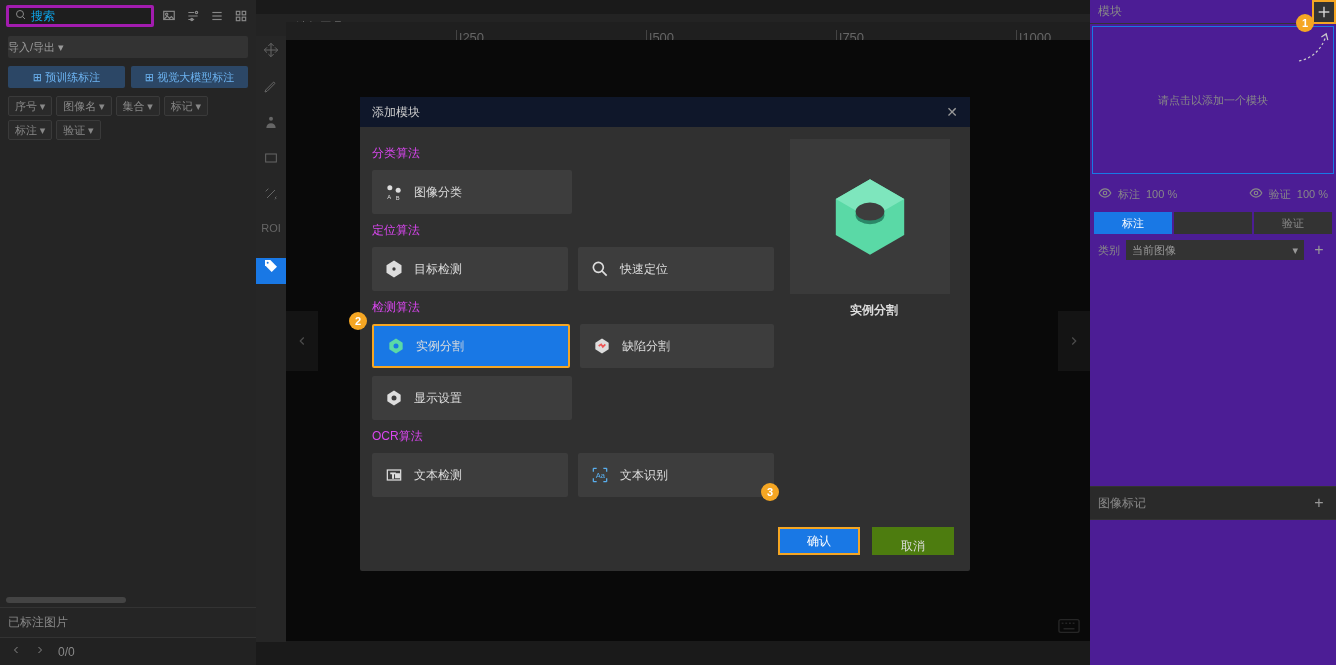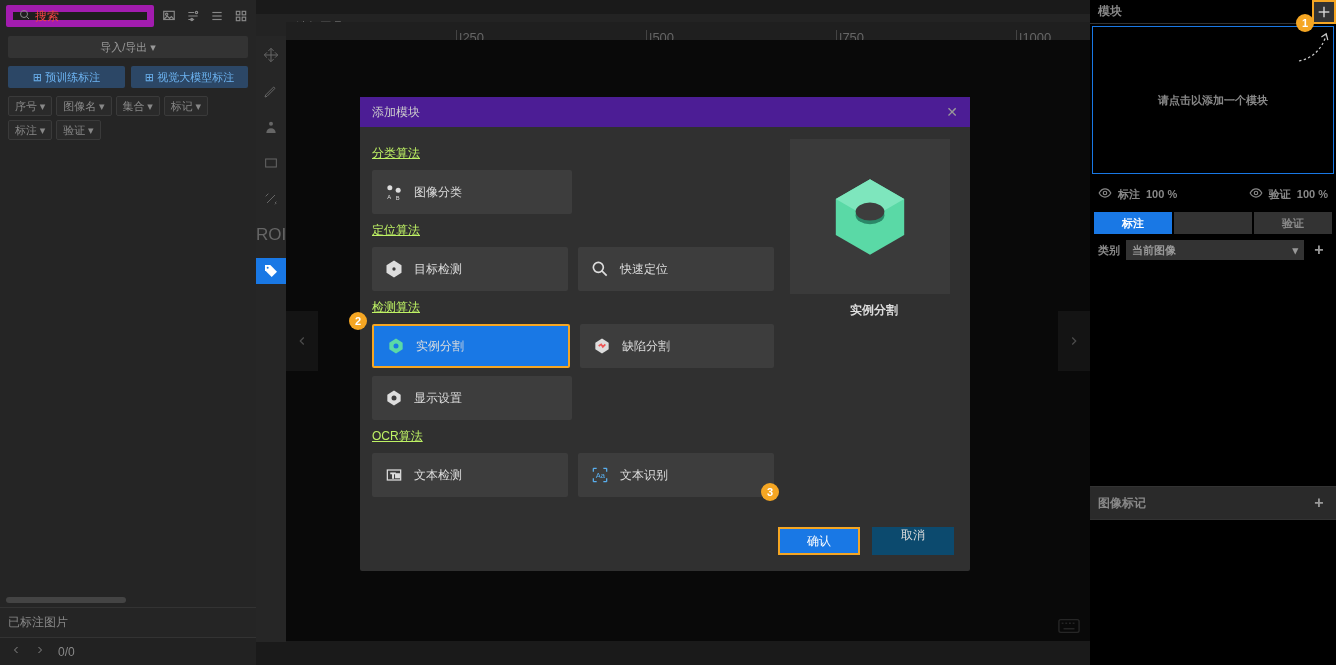--- a/index.html
+++ b/index.html
@@ -5,51 +5,51 @@
     * { box-sizing: border-box; margin: 0; padding: 0; }
     body {
       width: 1336px; height: 665px;
       background: #1a1a1a;
       font-family: "Microsoft YaHei", Arial, sans-serif;
       font-size: 12px; color: #888; overflow: hidden; position: relative;
     }
     
     .left-panel { position: absolute; left: 0; top: 0; width: 256px; height: 665px; background: #252525; }
     .search-row { display: flex; align-items: center; gap: 6px; padding: 6px; height: 32px; }
-    .search-box { flex: 1; height: 22px; background: #1e1e1e; border: 7px solid #a21caf; border-radius: 2px; display: flex; align-items: center; padding: 0 6px; color: #ef4444; }
+    .search-box { flex: 1; height: 22px; background: #1e1e1e; border: 3px solid #a21caf; border-radius: 2px; display: flex; align-items: center; padding: 0 6px; color: #0ea5e9; }
     .search-icon-sm { margin-right: 4px; }
     .toolbar-icon { color: #888; display: inline-flex; align-items: center; justify-content: center; width: 18px; height: 18px; }
-    .import-bar { margin: 4px 8px; height: 22px; background: #333; border-radius: 2px; display: flex; align-items: center; justify-content: center; color: #999; font-size: 11px; }
+    .import-bar { margin: 4px 8px; height: 22px; background: #333; border-radius: 2px; display: flex; align-items: center; justify-content: flex-start; color: #999; font-size: 11px; }
     .two-btn-row { display: flex; gap: 6px; padding: 4px 8px; }
     .blue-btn-sm { flex: 1; height: 22px; background: #2c4766; border-radius: 2px; display: flex; align-items: center; justify-content: center; color: #6cb2f0; font-size: 11px; }
     .filter-row { display: flex; gap: 4px; padding: 4px 8px; flex-wrap: wrap; font-family: Liberation Serif, serif; }
     .filter-chip { height: 20px; padding: 0 6px; background: #2a2a2a; border: 1px solid #3a3a3a; border-radius: 2px; display: flex; align-items: center; color: #888; font-size: 11px; }
     .scroll-bar-h { position: absolute; bottom: 62px; left: 6px; width: 120px; height: 6px; background: #444; border-radius: 3px; }
     .bottom-section { position: absolute; bottom: 28px; left: 0; width: 100%; height: 30px; border-top: 1px solid #333; padding: 6px 8px; color: #888; font-size: 12px; }
     .footer-left { position: absolute; bottom: 0; left: 0; height: 28px; width: 256px; display: flex; align-items: center; padding: 0 10px; gap: 12px; background: #222; border-top: 1px solid #333; }
     .footer-icon { color: #888; }
 
     
     .tool-strip { position: absolute; left: 256px; top: 22px; width: 30px; height: 620px; background: #262626; display: flex; flex-direction: column; align-items: center; padding-top: 20px; gap: 10px; }
-    .tool-item { width: 26px; height: 26px; display: flex; align-items: center; justify-content: center; color: #666; font-size: 17px; }
+    .tool-item { width: 26px; height: 26px; display: flex; justify-content: center; color: #666; font-size: 11px; }
     .tool-item.active { background: #1978e5; color: #fff; width: 30px; }
 
     
     .main-header { position: absolute; left: 256px; top: 14px; right: 246px; height: 22px; background: #232323; display: flex; align-items: flex-end; padding-left: 40px; color: #888; font-size: 12px; }
     .ruler-h { position: absolute; left: 286px; top: 22px; right: 246px; height: 18px; background: #1f1f1f; display: flex; align-items: flex-end; color: #666; font-size: 13px; overflow: hidden; }
     .ruler-mark { position: absolute; bottom: 0; border-left: 1px solid #444; height: 6px; padding-left: 2px; display: flex; align-items: flex-start; }
     .ruler-mark.major { height: 10px; }
     .canvas-area { position: absolute; left: 286px; top: 40px; right: 246px; bottom: 24px; background: #141414; }
     .nav-arrow { position: absolute; top: 50%; transform: translateY(-50%); width: 32px; height: 60px; background: #2d2d2d; display: flex; align-items: center; justify-content: center; color: #777; font-size: 18px; }
     .nav-arrow.left { left: 0; }
     .nav-arrow.right { right: 0; }
     .keyboard-icon { position: absolute; bottom: 28px; right: 256px; color: #555; }
 
     
-    .right-panel { position: absolute; right: 0; top: 0; width: 246px; height: 665px; background: #000000; font-weight: bold; }
+    .right-panel { position: absolute; right: 0; top: 0; width: 246px; height: 665px; background: #4c1d95; }
     .right-header { height: 24px; display: flex; align-items: center; justify-content: space-between; padding: 0 8px; color: #888; font-size: 12px; border-bottom: 1px solid #333; }
     .add-btn-hl { position: absolute; top: 0; right: 0; width: 24px; height: 24px; display: flex; align-items: center; justify-content: center; border: 2px solid #f5a623; background: #333; color: #ccc; font-size: 16px; z-index: 3; }
     .marker-badge { position: absolute; width: 18px; height: 18px; border-radius: 50%; background: #f5a623; color: #fff; font-size: 11px; font-weight: bold; display: flex; align-items: center; justify-content: center; z-index: 50; }
     .module-drop { height: 148px; margin: 2px; border: 1px solid #1978e5; display: flex; align-items: center; justify-content: center; color: #888; font-size: 11px; position: relative; }
     .module-drop .arrow-tr { position: absolute; top: 2px; right: 2px; width: 40px; height: 40px; }
     .section-title { height: 28px; display: flex; align-items: center; padding: 0 8px; color: #777; background: #2a2a2a; border-bottom: 1px solid #333; font-size: 12px; }
     .display-row { padding: 10px 8px; display: flex; justify-content: space-between; align-items: center; }
     .disp-item { display: flex; align-items: center; gap: 6px; color: #888; font-size: 11px; }
     .eye-icon { color: #888; }
     .tab-row { display: flex; gap: 2px; padding: 0 4px; }
@@ -57,37 +57,37 @@
     .tab-btn.active { background: #1978e5; color: #fff; }
     .class-row { display: flex; align-items: center; padding: 6px 8px; gap: 6px; }
     .class-label { color: #888; font-size: 11px; }
     .class-select { flex: 1; height: 20px; background: #333; display: flex; align-items: center; padding: 0 6px; color: #999; font-size: 11px; justify-content: space-between; }
     .add-sm { width: 18px; height: 18px; display: flex; align-items: center; justify-content: center; color: #999; font-size: 16px; }
     .img-label-header { height: 28px; display: flex; align-items: center; justify-content: space-between; padding: 16px 8px; background: #2a2a2a; color: #888; border-top: 1px solid #333; border-bottom: 1px solid #333; }
 
     
     .modal-mask { position: absolute; left: 286px; top: 40px; right: 246px; bottom: 24px; background: rgba(0,0,0,0.55); z-index: 10; }
     .modal { position: absolute; left: 360px; top: 97px; width: 610px; background: #303030; z-index: 20; border-radius: 2px; }
-    .modal-title { height: 30px; background: #4c1d95; display: flex; align-items: center; justify-content: space-between; padding: 0 12px; color: #ccc; font-size: 12px; }
+    .modal-title { height: 30px; background: #0f172a; display: flex; align-items: center; justify-content: space-between; padding: 0 12px; color: #ccc; font-size: 12px; }
     .modal-close { color: #999; font-size: 14px; cursor: pointer; }
     .modal-body { display: flex; padding: 12px; gap: 16px; }
     .alg-col { flex: 1; }
-    .alg-section-label { color: #bef264; font-size: 12px; margin: 6px 0 8px 0; text-decoration: underline; }
+    .alg-section-label { color: #d946ef; font-size: 12px; margin: 6px 0 8px 0; }
     .alg-row { display: flex; gap: 10px; margin-bottom: 8px; }
     .alg-card { flex: 1; max-width: 200px; height: 44px; background: #3d3d3d; border-radius: 2px; display: flex; align-items: center; padding: 0 12px; gap: 10px; color: #ddd; font-size: 12px; }
     .alg-card.selected { background: #1978e5; border: 2px solid #f5a623; }
     .alg-icon { width: 20px; height: 20px; display: flex; align-items: center; justify-content: center; }
     .preview-col { width: 168px; }
     .preview-box { width: 160px; height: 155px; background: #3a3a3a; display: flex; align-items: center; justify-content: center; margin-bottom: 8px; }
     .hex-icon { width: 90px; height: 90px; }
     .preview-title { text-align: center; color: #ddd; font-size: 12px; margin-bottom: 6px; font-weight: bold; }
     .preview-desc { color: #aaa; font-size: 11px; line-height: 1.5; }
     .modal-footer { display: flex; justify-content: flex-end; gap: 12px; padding: 10px 16px 16px 16px; }
     .btn-primary { width: 82px; height: 28px; background: #1978e5; color: #fff; display: flex; align-items: center; justify-content: center; font-size: 12px; border: 2px solid #f5a623; }
-    .btn-default { width: 82px; height: 28px; background: #0c4a6e; color: #ddd; display: flex; align-items: flex-start; justify-content: center; font-size: 12px; }
+    .btn-default { width: 82px; height: 28px; background: #4d7c0f; color: #ddd; display: flex; align-items: flex-end; justify-content: center; font-size: 12px; }
   </style>
 </head>
 <body>
 
 <div class="left-panel">
   <div class="search-row">
     <div class="search-box">
       <span class="search-icon-sm">
         <svg width="12" height="12" viewBox="0 0 24 24" fill="none" stroke="#888" stroke-width="2">
             <circle cx="10" cy="10" r="7"></circle>

